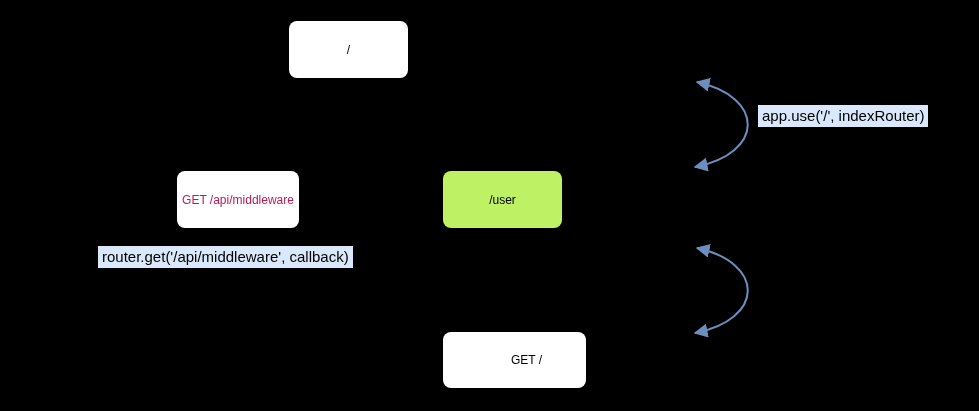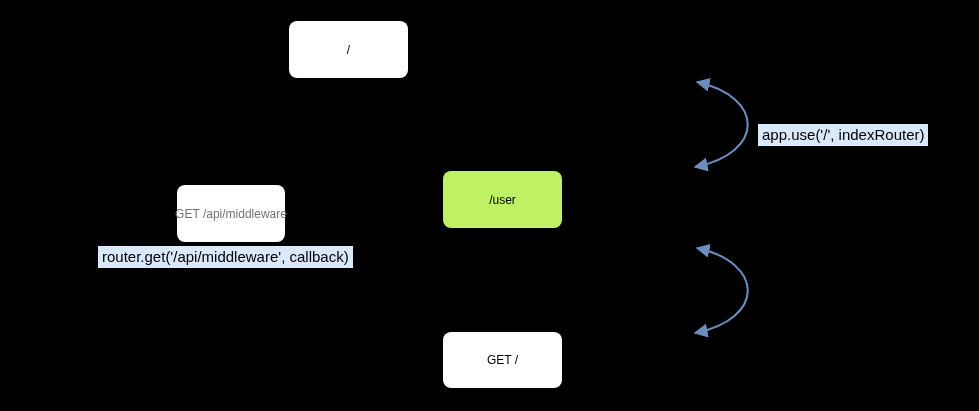--- a/index.html
+++ b/index.html
@@ -41,43 +41,43 @@
 </style>
 </head>
 <body>
 
 <div class="canvas" style="background-color: rgb(0, 0, 0);">
 
   <div class="node" style="left: 289px; top: 21px; width: 119px; height: 57px; background-color: rgb(255, 255, 255); color: rgb(0, 0, 0);">
     <span>/</span>
   </div>
 
-  <div class="node" style="left: 177px; top: 185px; width: 108px; height: 57px; background-color: rgb(255, 255, 255); color: #737373;">
+  <div class="node" style="left: 177px; top: 171px; width: 122px; height: 57px; background-color: rgb(255, 255, 255); color: #be185d;">
     <span>GET /api/middleware</span>
   </div>
 
   <div class="node" style="left: 443px; top: 171px; width: 119px; height: 57px; background-color: #bef264; color: rgb(0, 0, 0);">
     <span>/user</span>
   </div>
 
-  <div class="node" style="left: 443px; top: 332px; width: 119px; height: 56px; background-color: rgb(255, 255, 255); color: rgb(0, 0, 0);">
+  <div class="node" style="left: 443px; top: 332px; width: 119px; height: 56px; background-color: rgb(255, 255, 255); color: rgb(0, 0, 0); padding-left: 24px;">
     <span>GET /</span>
   </div>
 
   <svg class="overlay" viewBox="0 0 979 411" xmlns="http://www.w3.org/2000/svg">
     <defs>
       <marker id="ah-end" viewBox="0 0 10 10" refX="9" refY="5" markerWidth="7" markerHeight="7" orient="auto">
         <path d="M 0 0 L 10 5 L 0 10 z" fill="#6c8ebf"></path>
       </marker>
       <marker id="ah-start" viewBox="0 0 10 10" refX="9" refY="5" markerWidth="7" markerHeight="7" orient="auto-start-reverse">
         <path d="M 0 0 L 10 5 L 0 10 z" fill="#6c8ebf"></path>
       </marker>
     </defs>
     <path class="loop" d="M 697 82 C 765 97, 765 153, 695 167" marker-start="url(#ah-start)" marker-end="url(#ah-end)" stroke="#6c8ebf"></path>
     <path class="loop" d="M 697 248 C 765 263, 765 319, 695 333" marker-start="url(#ah-start)" marker-end="url(#ah-end)" stroke="#6c8ebf"></path>
   </svg>
 
-  <div class="hl-label" style="left: 758px; top: 124px; background-color: rgb(218, 232, 252); color: rgb(0, 0, 0);">app.use('/', indexRouter)</div>
+  <div class="hl-label" style="left: 758px; top: 105px; background-color: rgb(218, 232, 252); color: rgb(0, 0, 0);">app.use('/', indexRouter)</div>
 
   <div class="hl-label" style="left: 98px; top: 246px; background-color: rgb(218, 232, 252); color: rgb(0, 0, 0); text-align: center;">router.get('/api/middleware', callback)</div>
 
 
 </div>
 
 </body></html>

